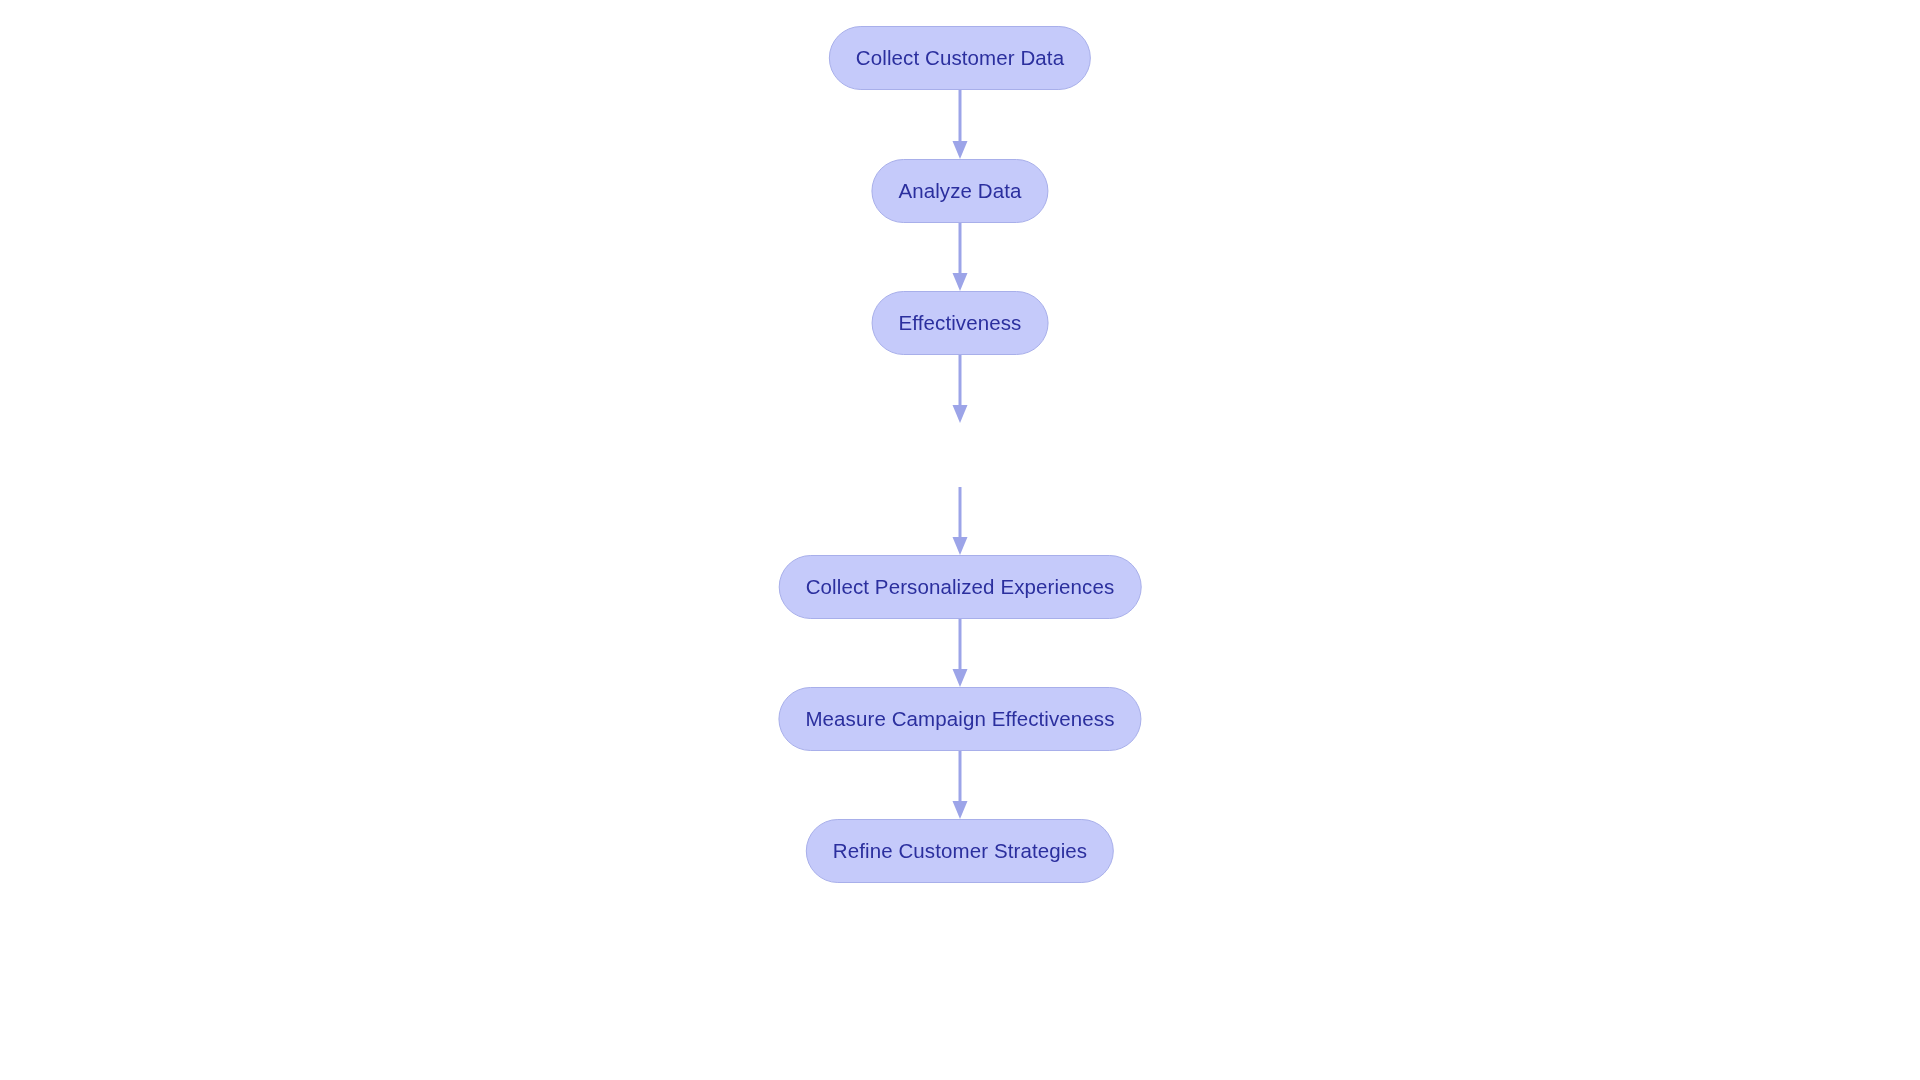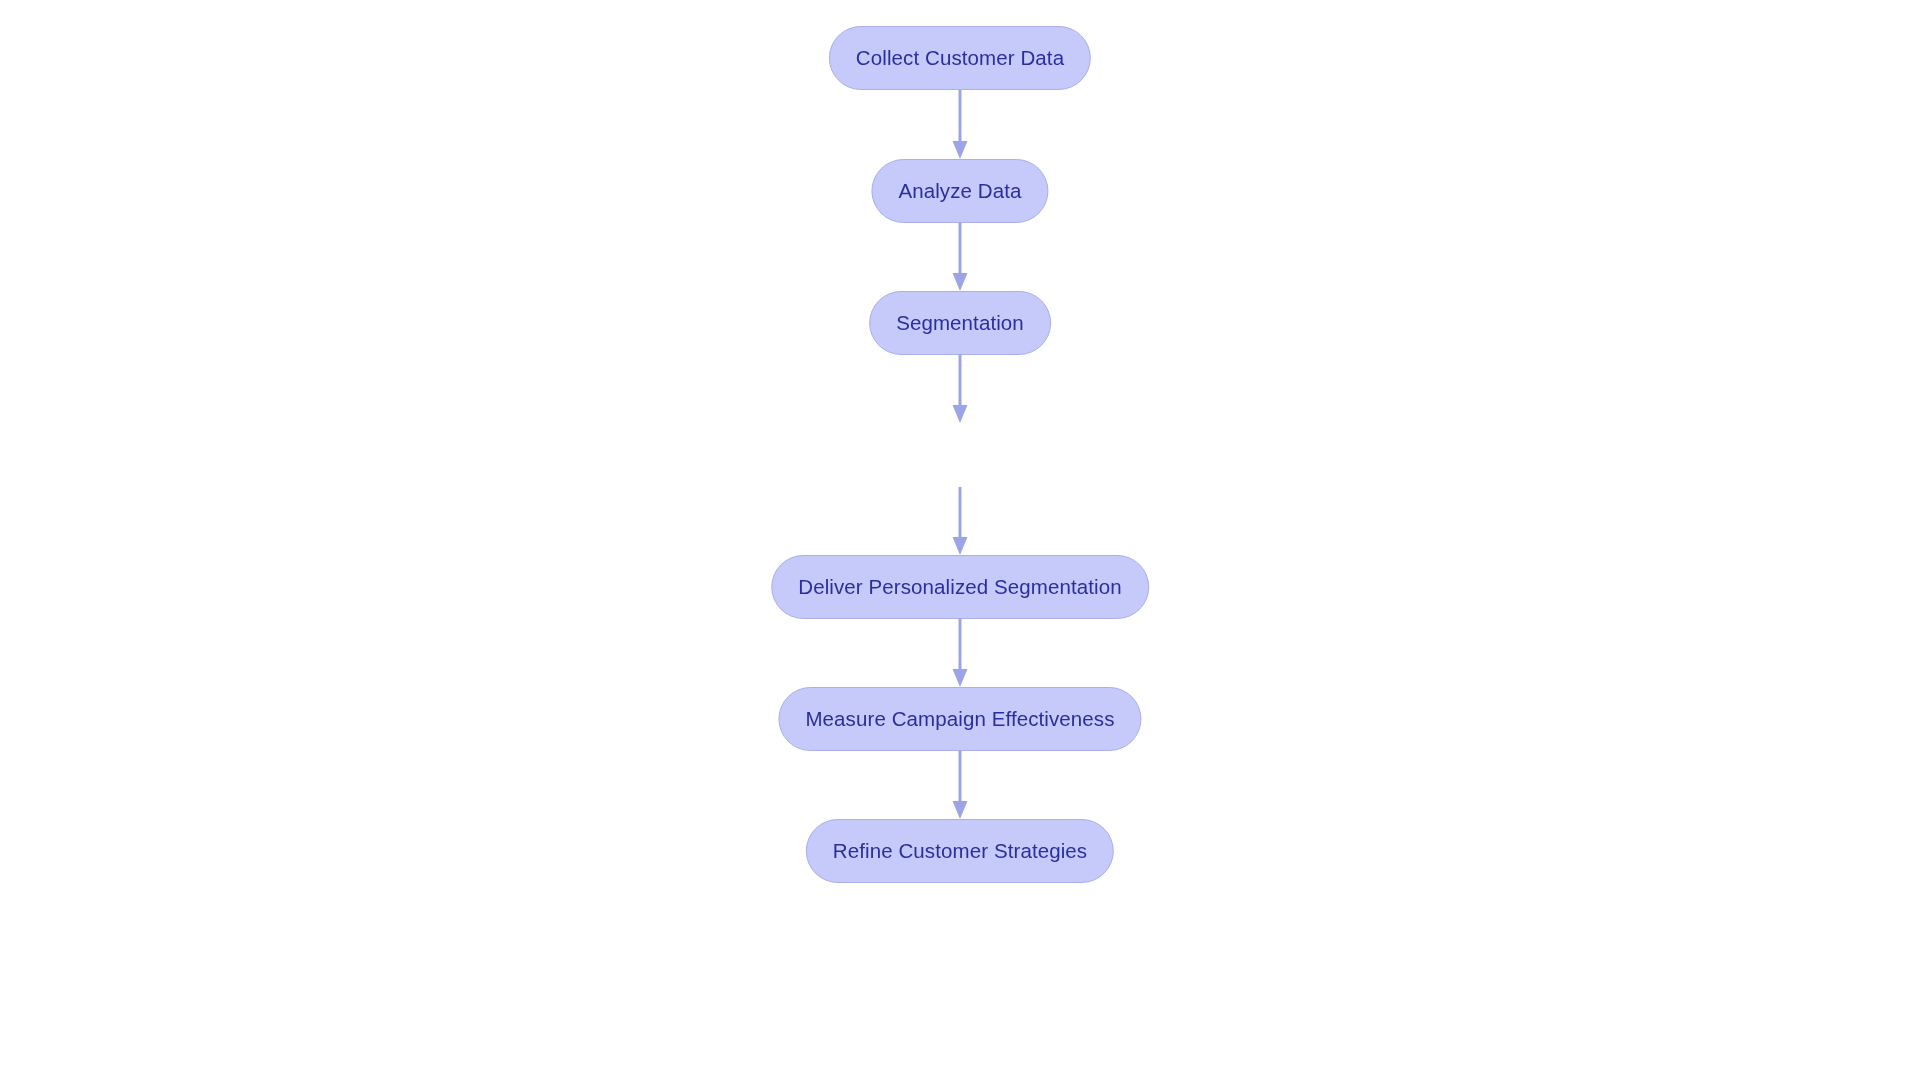--- a/index.html
+++ b/index.html
@@ -91,40 +91,40 @@
     </div>
 
     <div class="flow-edge" style="top:209px; height:68px;">
       <svg width="24" height="68" viewBox="0 0 24 68" xmlns="http://www.w3.org/2000/svg">
         <line x1="12" y1="0" x2="12" y2="53" stroke="#9ca4e8" stroke-width="3"></line>
         <polygon points="12,68 4.5,50 19.5,50" fill="#9ca4e8"></polygon>
       </svg>
     </div>
 
     <div class="flow-node" style="top:277px;">
-      <span class="flow-node-label">Segmentation</span>
+      <span class="flow-node-label">Effectiveness</span>
     </div>
 
     <div class="flow-edge" style="top:341px; height:68px;">
       <svg width="24" height="68" viewBox="0 0 24 68" xmlns="http://www.w3.org/2000/svg">
         <line x1="12" y1="0" x2="12" y2="53" stroke="#9ca4e8" stroke-width="3"></line>
         <polygon points="12,68 4.5,50 19.5,50" fill="#9ca4e8"></polygon>
       </svg>
     </div>
 
 
     <div class="flow-edge" style="top:473px; height:68px;">
       <svg width="24" height="68" viewBox="0 0 24 68" xmlns="http://www.w3.org/2000/svg">
         <line x1="12" y1="0" x2="12" y2="53" stroke="#9ca4e8" stroke-width="3"></line>
         <polygon points="12,68 4.5,50 19.5,50" fill="#9ca4e8"></polygon>
       </svg>
     </div>
 
     <div class="flow-node" style="top:541px;">
-      <span class="flow-node-label">Deliver Personalized Segmentation</span>
+      <span class="flow-node-label">Collect Personalized Experiences</span>
     </div>
 
     <div class="flow-edge" style="top:605px; height:68px;">
       <svg width="24" height="68" viewBox="0 0 24 68" xmlns="http://www.w3.org/2000/svg">
         <line x1="12" y1="0" x2="12" y2="53" stroke="#9ca4e8" stroke-width="3"></line>
         <polygon points="12,68 4.5,50 19.5,50" fill="#9ca4e8"></polygon>
       </svg>
     </div>
 
     <div class="flow-node" style="top:673px;">

